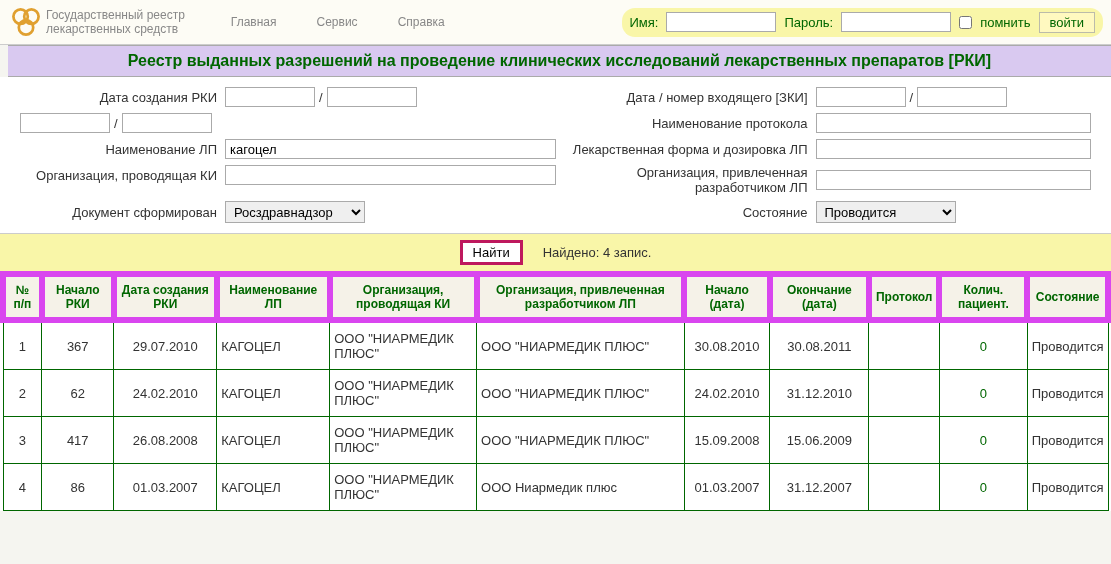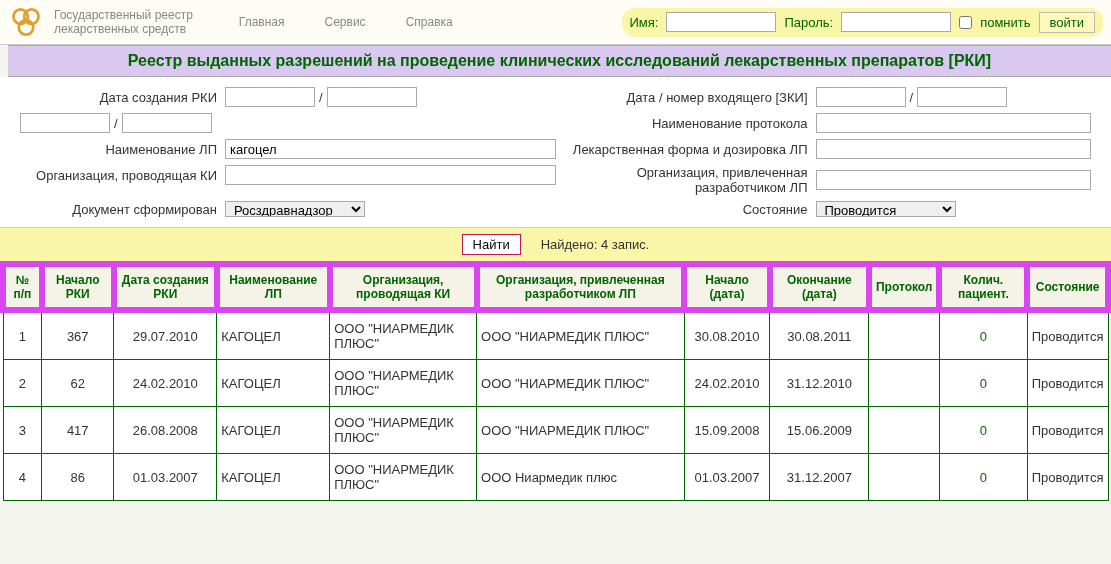--- a/index.html
+++ b/index.html
@@ -11,21 +11,21 @@
     color: #333;
   }
   .header {
     display: flex;
     align-items: center;
     background: #fdfcf5;
     border-bottom: 1px solid #ccc;
     padding: 4px 8px;
     gap: 6px;
   }
-  .logo-block { display: flex; align-items: center; gap: 10px; }
+  .logo-block { display: flex; align-items: center; gap: 2px; }
   .logo-icon { width: 36px; height: 36px; }
   .logo-text { font-size: 12px; color: #888; line-height: 1.2; }
   .nav-links { display: flex; gap: 40px; margin-left: 40px; color: #888; font-size: 12px; }
   .nav-links span { cursor: pointer; }
   .login-block {
     margin-left: auto;
     display: flex;
     align-items: center;
     gap: 8px;
     background: #f9f6a8;
@@ -62,32 +62,32 @@
     width: 205px;
     text-align: right;
     padding-right: 8px;
     color: #333;
     font-size: 13px;
   }
   .form-inputs { flex: 1; display: flex; gap: 4px; align-items: center; }
   .txt { height: 20px; border: 1px solid #aaa; padding: 0 4px; font-size: 13px; }
   .txt-sm { width: 90px; }
   .txt-wide { flex: 1; min-width: 200px; }
-  select.txt { height: 16px; }
+  select.txt { height: 22px; }
   .search-bar {
     background: #f9f6a8;
     padding: 6px;
     display: flex;
     justify-content: center;
     align-items: center;
     gap: 20px;
     border-top: 1px solid #ccc;
   }
   .search-btn {
-    background: #fff; border: 1px solid #be185d; padding: 2px 10px;
+    background: #fff; border: 3px solid #be185d; padding: 2px 10px;
     cursor: pointer; font-size: 13px;
   }
   .found-text { color: #333; font-size: 13px; }
   table.results {
     width: 100%;
     border-collapse: collapse;
     background: #fff;
   }
   table.results th {
     background: #f5f2e8;

